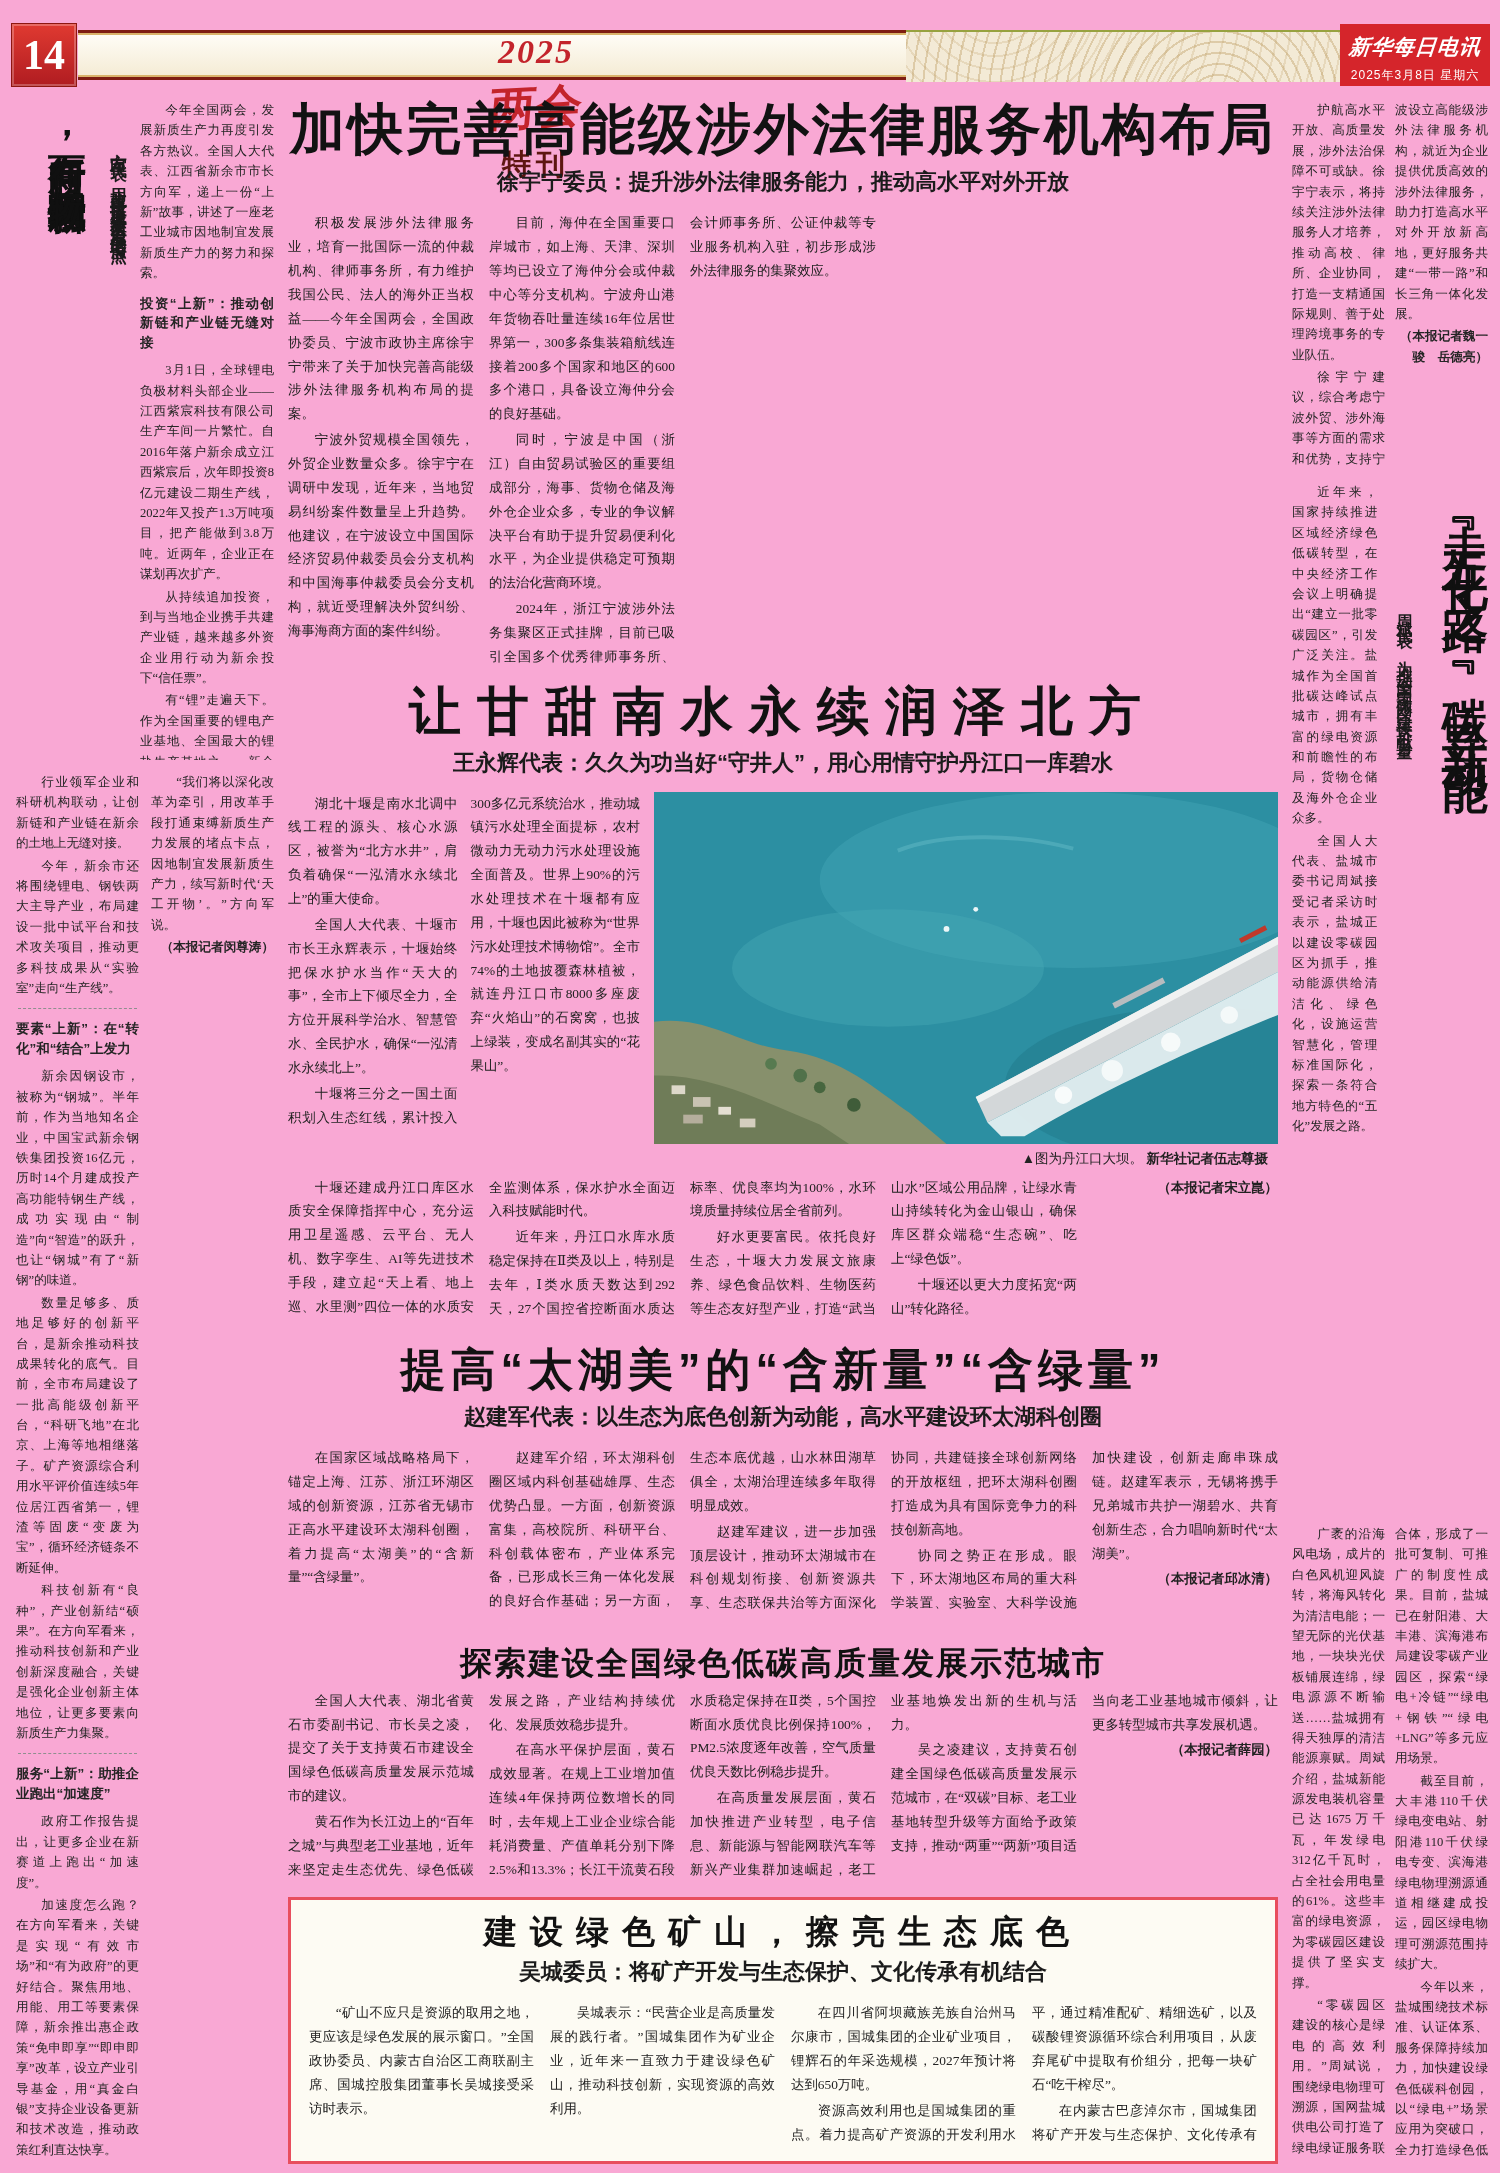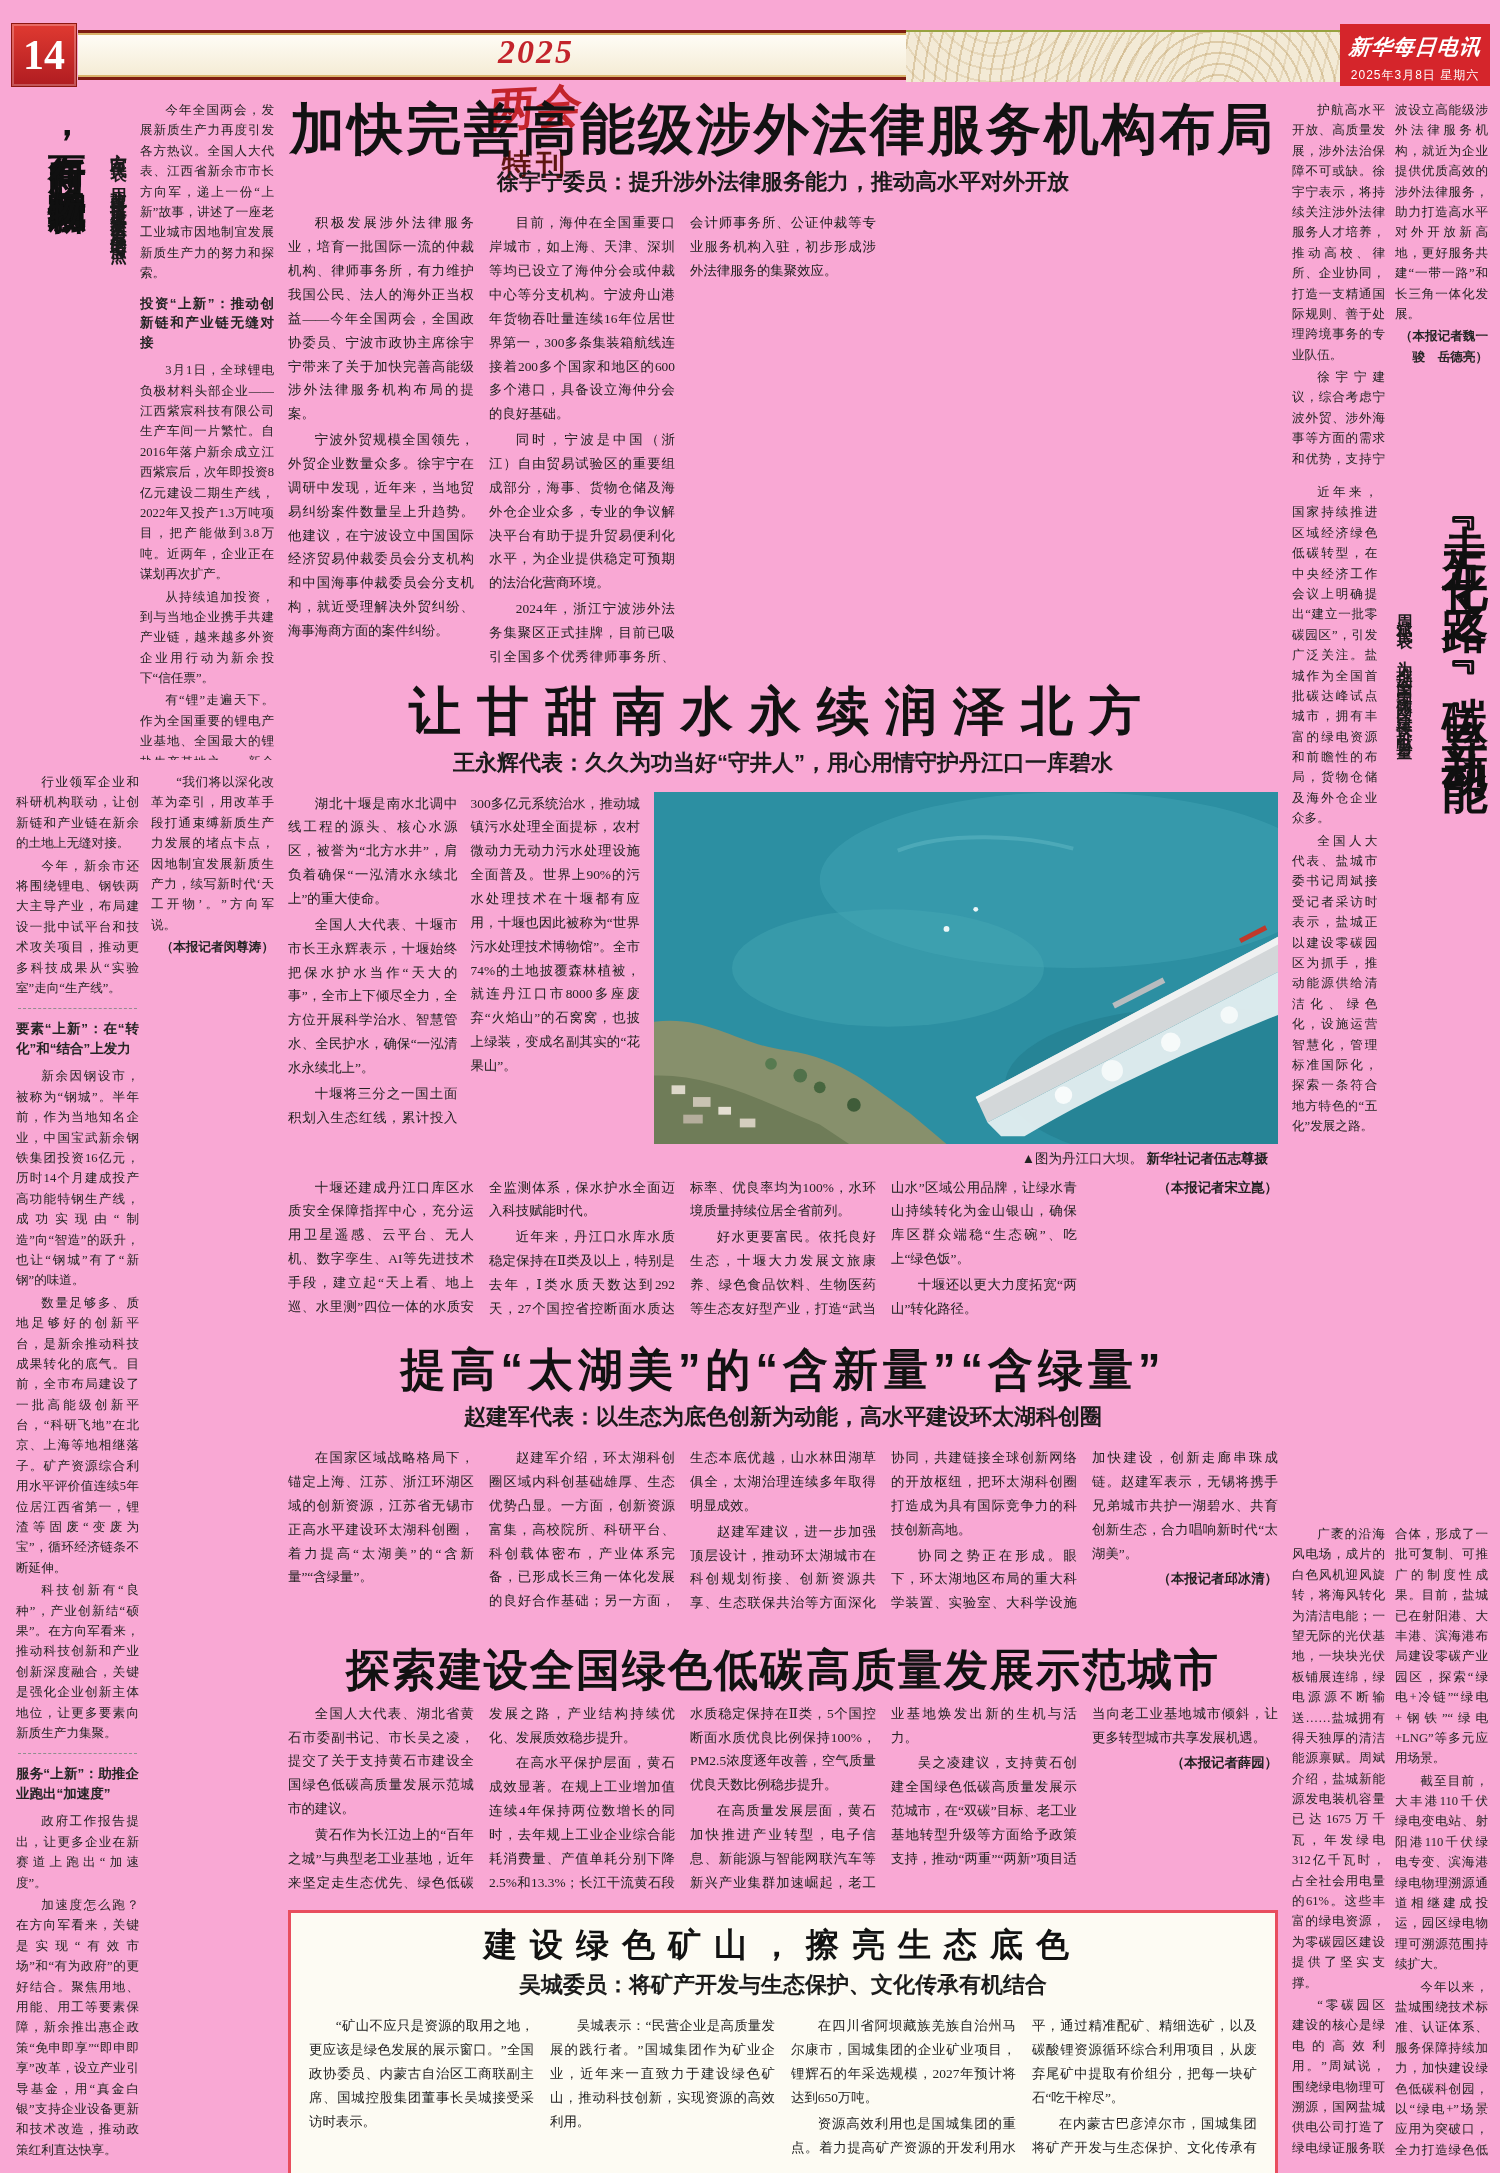--- a/index.html
+++ b/index.html
@@ -53,21 +53,21 @@
   .lr-byline{font-size:16.5px;width:34px;letter-spacing:3px;padding-top:40px;}
   .lr-topcol{flex:1;overflow:hidden;}
   .lr-bottom{flex:1;margin-top:12px;column-count:2;column-gap:12px;column-fill:auto;overflow:hidden;}
   
   .art{margin-bottom:12px;}
   .headline{font-weight:900;text-align:center;color:#121212;margin:0 0 8px;line-height:1.08;
       font-family:Liberation Sans, sans-serif;}
   .h-law{font-size:55px;letter-spacing:3px;}
   .h-water{font-size:52px;letter-spacing:16px;}
   .h-lake{font-size:45px;letter-spacing:5px;}
-  .h-city{font-size:44px;letter-spacing:2px;}
+  .h-city{font-size:32px;letter-spacing:2px;}
   .h-mine{font-size:33px;letter-spacing:13px;}
   .subhead{text-align:center;font:700 22px "Liberation Sans","DejaVu Sans",sans-serif;color:#1b1b1b;margin:0 0 14px;}
   .cols5{column-count:5;column-gap:15px;column-fill:auto;overflow:hidden;}
   .cols4{column-count:4;column-gap:16px;column-fill:auto;overflow:hidden;}
   .law-body{height:460px;}
   .water-row{display:flex;gap:14px;height:352px;}
   .water-text{width:352px;column-count:2;column-gap:13px;column-fill:auto;overflow:hidden;}
   .photo{flex:1;position:relative;background:#2c8fa2;}
   .photo svg{display:block;width:100%;height:100%;}
   .caption{text-align:right;font-size:13.5px;padding:6px 10px 8px 0;color:#222;}

